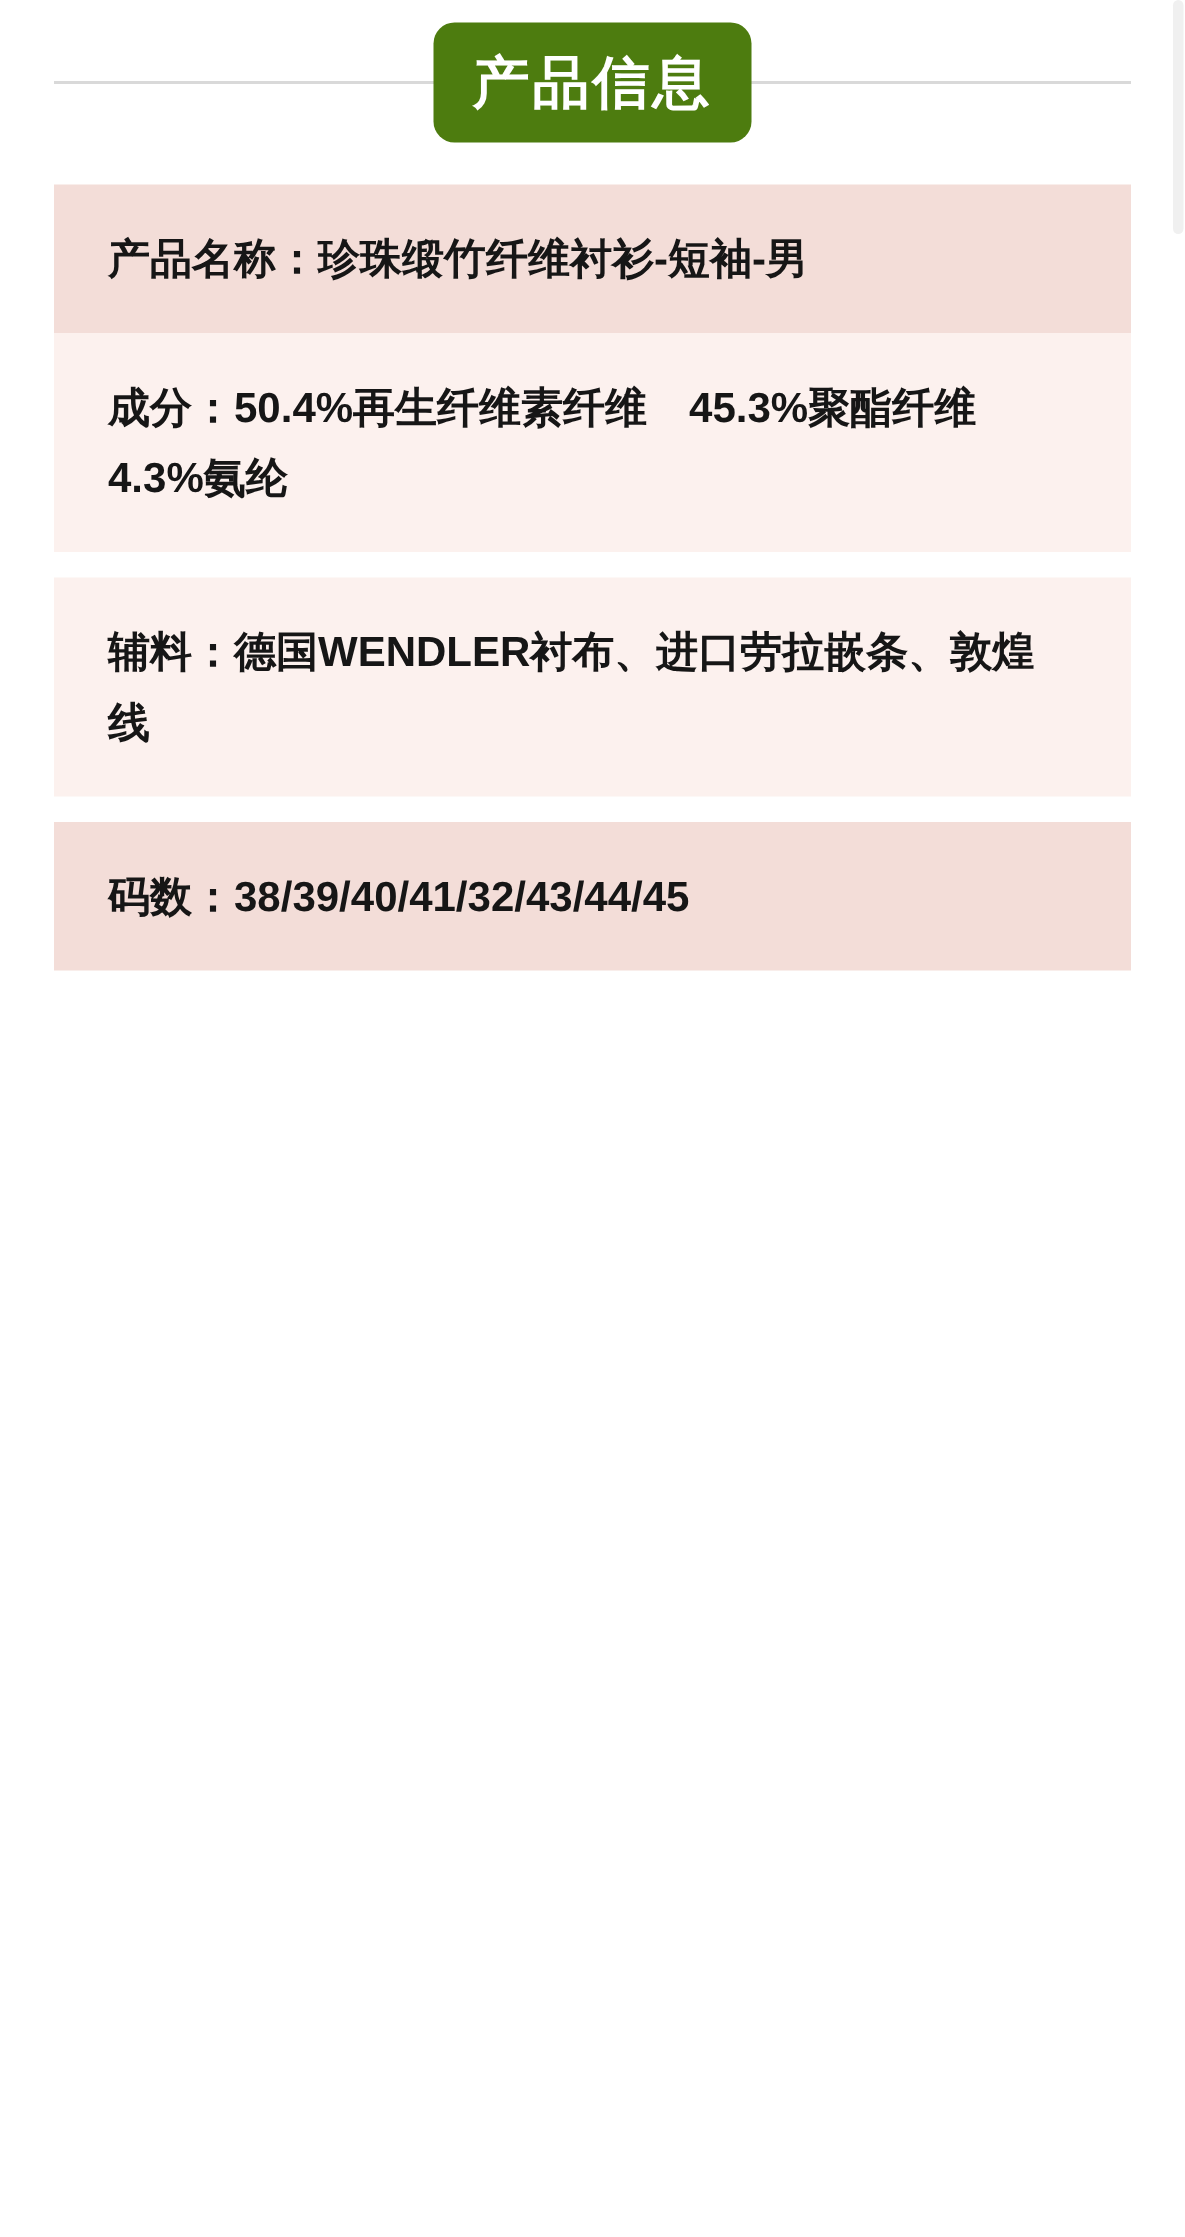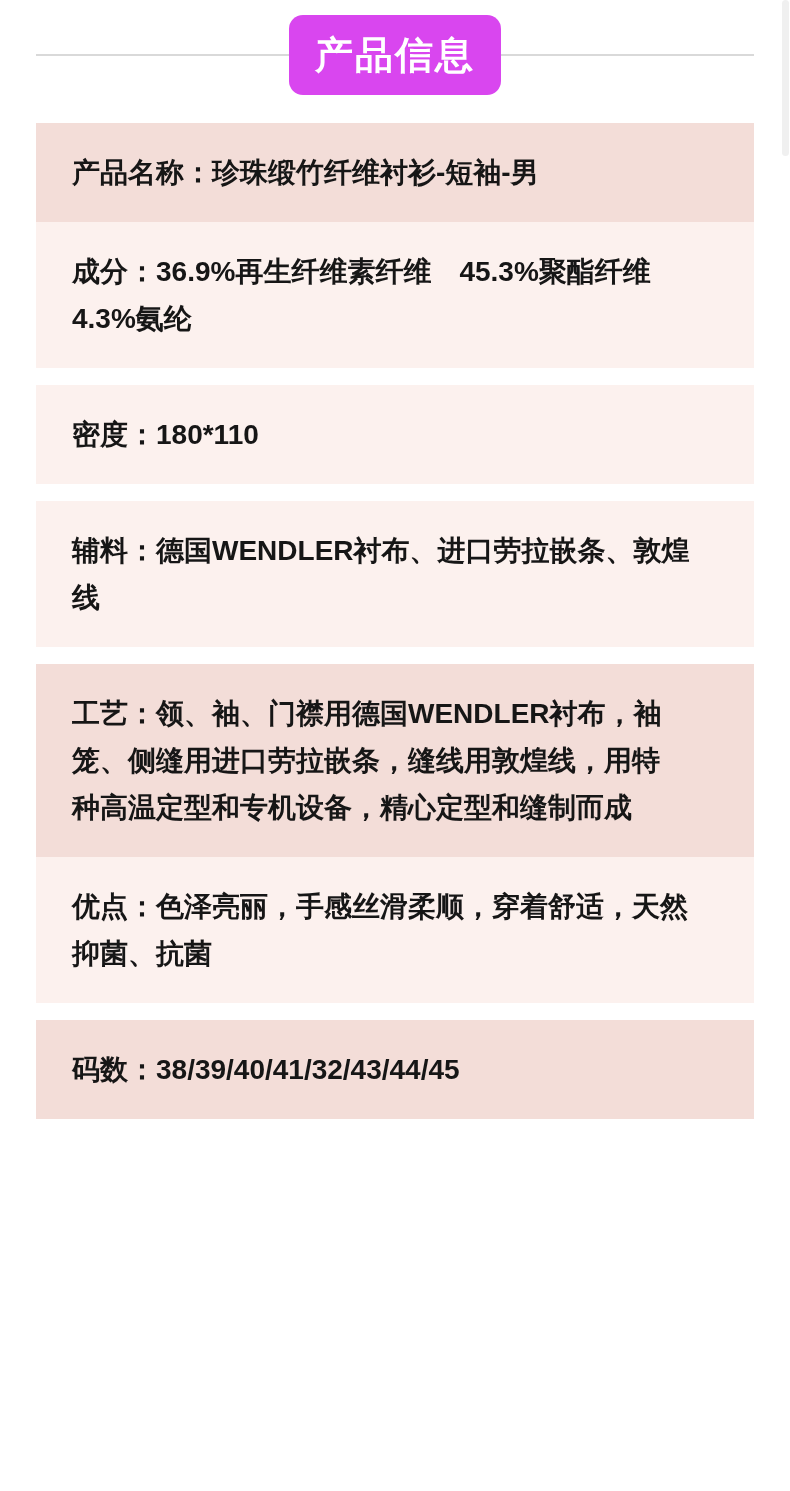--- a/index.html
+++ b/index.html
@@ -33,21 +33,21 @@
     height: 2px;
     background: #d9d9d9;
   }
   .badge {
     position: absolute;
     left: 50%;
     top: 15px;
     transform: translateX(-50%);
     height: 80px;
     padding: 0 26px;
-    background: #d946ef;
+    background: #4d7c0f;
     border-radius: 14px;
     display: flex;
     align-items: center;
     justify-content: center;
     box-sizing: border-box;
   }
   .badge span {
     color: #ffffff;
     font-size: 38px;
     font-weight: 700;
@@ -99,40 +99,32 @@
     <div class="rule"></div>
     <div class="badge">
       <span>产品信息</span>
     </div>
   </header>
 
   <main class="rows">
 
     <section class="group">
       <div class="row dark">产品名称：珍珠缎竹纤维衬衫-短袖-男</div>
-      <div class="row light">成分：36.9%再生纤维素纤维　45.3%聚酯纤维
+      <div class="row light">成分：50.4%再生纤维素纤维　45.3%聚酯纤维
 4.3%氨纶</div>
     </section>
 
     <section class="group">
-      <div class="row light">密度：180*110</div>
     </section>
 
     <section class="group">
       <div class="row light">辅料：德国WENDLER衬布、进口劳拉嵌条、敦煌
 线</div>
     </section>
 
-    <section class="group">
-      <div class="row dark">工艺：领、袖、门襟用德国WENDLER衬布，袖
-笼、侧缝用进口劳拉嵌条，缝线用敦煌线，用特
-种高温定型和专机设备，精心定型和缝制而成</div>
-      <div class="row light">优点：色泽亮丽，手感丝滑柔顺，穿着舒适，天然
-抑菌、抗菌</div>
-    </section>
 
     <section class="group">
       <div class="row dark">码数：38/39/40/41/32/43/44/45</div>
     </section>
 
   </main>
 
   <div class="scrollbar">
     <div class="thumb"></div>
   </div>

